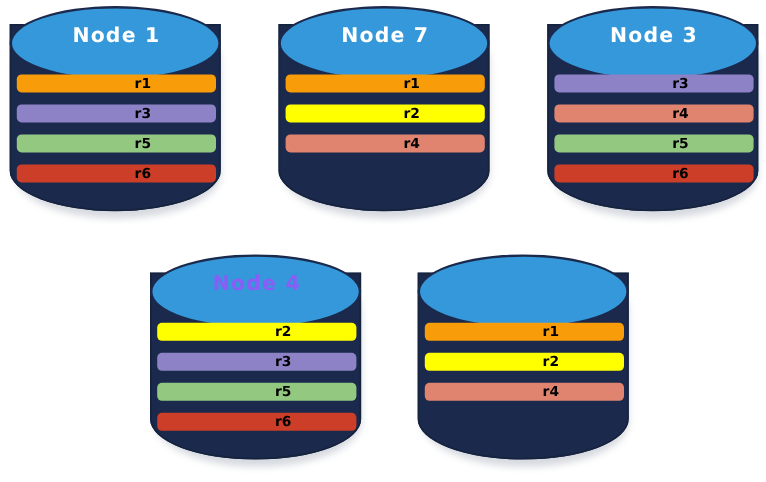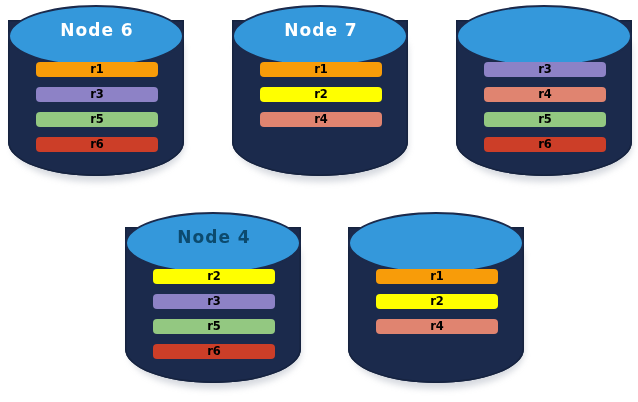--- a/index.html
+++ b/index.html
@@ -91,31 +91,32 @@
     width: 122px;
     height: 15px;
     border-radius: 4px;
     color: #000000;
     font-size: 11.5px;
     font-weight: bold;
     display: flex;
     align-items: center;
     justify-content: center;
     line-height: 1;
+    padding-left: 44px;
   }
 </style>
 </head>
 <body>
 
 <div id="canvas">
     <div class="node" style="left: 6px; top: 4px;">
       <div class="cyl-shadow"></div>
       <div class="cyl-body" style="background: rgb(27, 42, 76);"></div>
       <div class="cyl-top" style="background: rgb(52, 152, 219);"></div>
-      <div class="node-title" style="color: rgb(255, 255, 255);">Node 6</div>
+      <div class="node-title" style="color: rgb(255, 255, 255);">Node 1</div>
       <div class="bars">
         <div class="bar" style="background: rgb(248, 156, 9);">r1</div>
         <div class="bar" style="background: rgb(141, 130, 198);">r3</div>
         <div class="bar" style="background: rgb(147, 200, 129);">r5</div>
         <div class="bar" style="background: rgb(204, 62, 40);">r6</div>
       </div>
     </div>
     <div class="node" style="left: 230px; top: 4px;">
       <div class="cyl-shadow"></div>
       <div class="cyl-body" style="background: rgb(27, 42, 76);"></div>
@@ -124,32 +125,33 @@
       <div class="bars">
         <div class="bar" style="background: rgb(248, 156, 9);">r1</div>
         <div class="bar" style="background: rgb(255, 255, 0);">r2</div>
         <div class="bar" style="background: rgb(224, 132, 112);">r4</div>
       </div>
     </div>
     <div class="node" style="left: 454px; top: 4px;">
       <div class="cyl-shadow"></div>
       <div class="cyl-body" style="background: rgb(27, 42, 76);"></div>
       <div class="cyl-top" style="background: rgb(52, 152, 219);"></div>
+      <div class="node-title" style="color: rgb(255, 255, 255);">Node 3</div>
       <div class="bars">
         <div class="bar" style="background: rgb(141, 130, 198);">r3</div>
         <div class="bar" style="background: rgb(224, 132, 112);">r4</div>
         <div class="bar" style="background: rgb(147, 200, 129);">r5</div>
         <div class="bar" style="background: rgb(204, 62, 40);">r6</div>
       </div>
     </div>
     <div class="node" style="left: 123px; top: 211px;">
       <div class="cyl-shadow"></div>
       <div class="cyl-body" style="background: rgb(27, 42, 76);"></div>
       <div class="cyl-top" style="background: rgb(52, 152, 219);"></div>
-      <div class="node-title" style="color: #0c4a6e;">Node 4</div>
+      <div class="node-title" style="color: #8b5cf6;">Node 4</div>
       <div class="bars">
         <div class="bar" style="background: rgb(255, 255, 0);">r2</div>
         <div class="bar" style="background: rgb(141, 130, 198);">r3</div>
         <div class="bar" style="background: rgb(147, 200, 129);">r5</div>
         <div class="bar" style="background: rgb(204, 62, 40);">r6</div>
       </div>
     </div>
     <div class="node" style="left: 346px; top: 211px;">
       <div class="cyl-shadow"></div>
       <div class="cyl-body" style="background: rgb(27, 42, 76);"></div>

